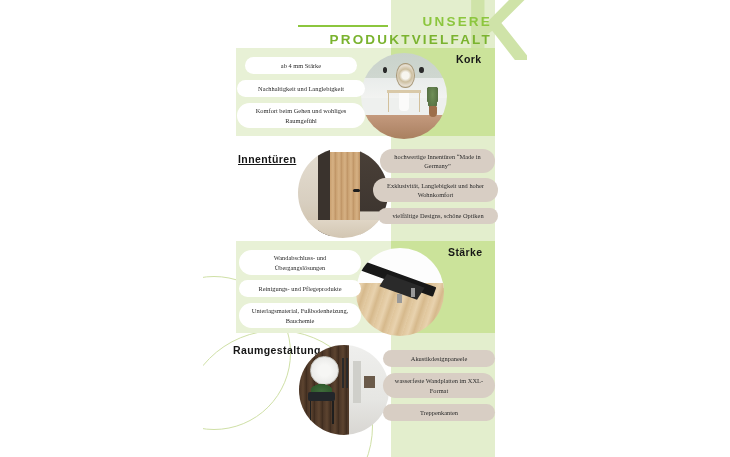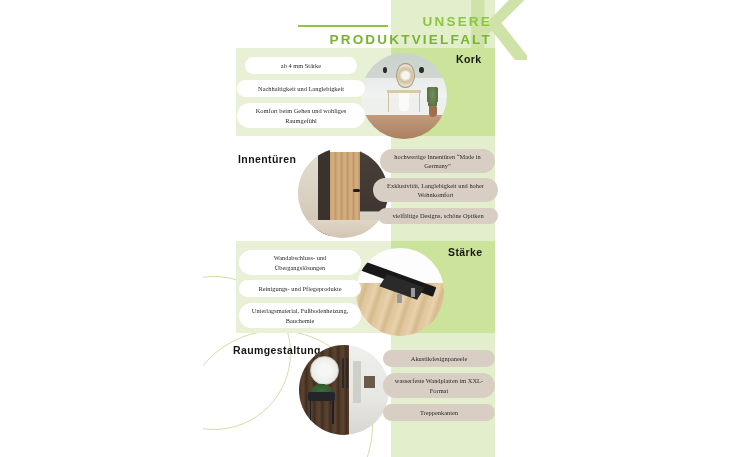--- a/index.html
+++ b/index.html
@@ -139,21 +139,21 @@
       <div class="legr"></div>
     <div class="towel"></div>
       <div class="plant"></div>
       <div class="pot"></div>
   </div>
 
   <div class="pill white" style="left:42px;top:57px;width:112px;height:17px;">ab 4 mm Stärke</div>
   <div class="pill white" style="left:34px;top:80px;width:128px;height:17px;">Nachhaltigkeit und Langlebigkeit</div>
   <div class="pill white" style="left:34px;top:103px;width:128px;height:25px;">Komfort beim Gehen und wohliges Raumgefühl</div>
 
-  <div class="sec-title" style="left:35px;top:153px;">Innentüren</div>
+  <div class="sec-title" style="left:35px;top:153px;text-decoration:underline;">Innentüren</div>
 
   <div class="photo ph-door" style="left:95px;top:148px;width:90px;height:90px;">
     <div class="roomL"></div>
       <div class="wallR"></div>
       <div class="frame"></div>
     <div class="doorleaf2"></div>
       <div class="handle"></div>
       <div class="floorD"></div>
   </div>
 

